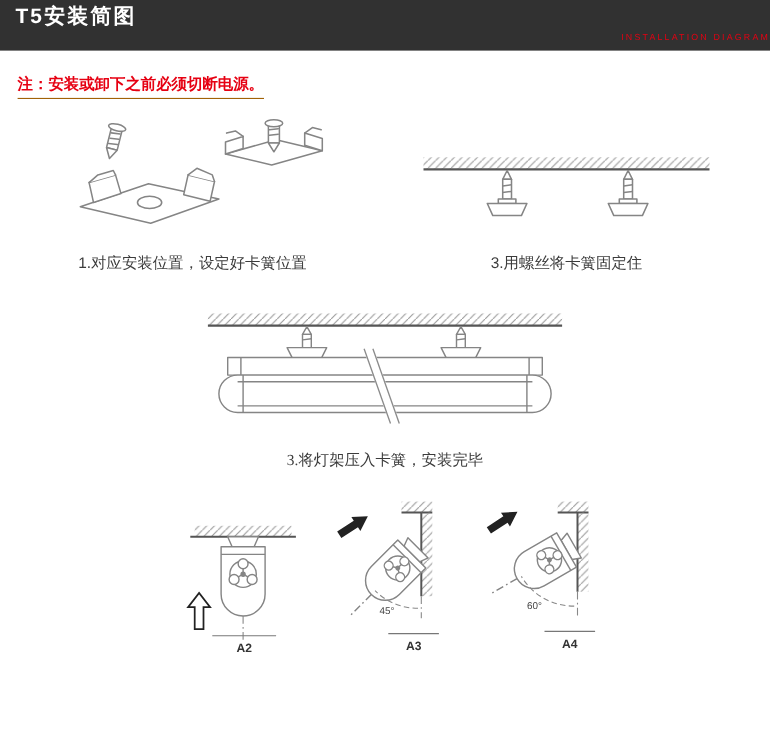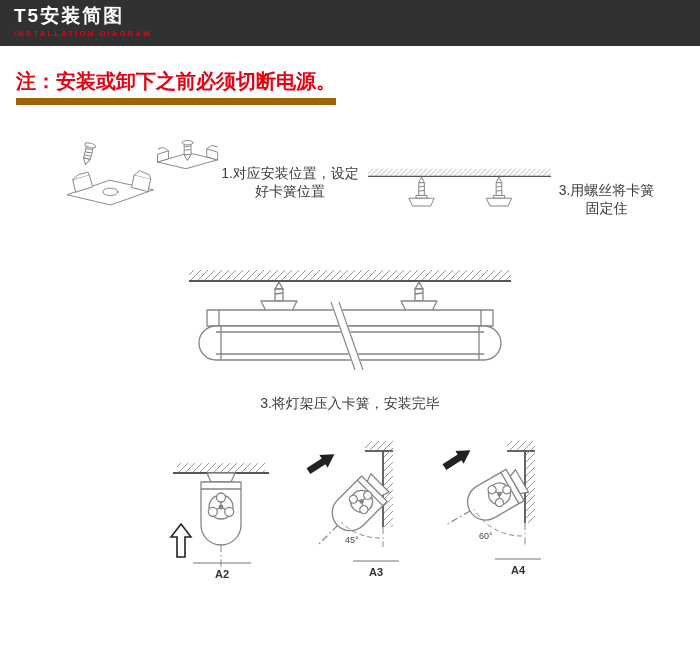--- a/index.html
+++ b/index.html
@@ -21,53 +21,55 @@
     font-size: 19px;
     font-weight: bold;
     letter-spacing: 2px;
     line-height: 22px;
   }
   .header-sub {
     color: #e60012;
     font-size: 8px;
     letter-spacing: 2px;
     margin-top: 2px;
-    font-weight: bold;
+    font-weight: normal;
+    text-align: right;
   }
   .note {
     display: inline-block;
     margin: 22px 15px 0 16px;
     color: #e60012;
-    font-size: 20px;
+    font-size: 14px;
     font-weight: bold;
-    border-bottom: 7px solid #a16207;
+    border-bottom: 1px solid #a16207;
     padding-bottom: 3px;
   }
   .row1 {
     display: flex;
     justify-content: space-between;
     align-items: flex-end;
     padding: 14px 45px 0 55px;
   }
   .fig {
     display: flex;
+    flex-direction: column;
     align-items: center;
   }
   .caption {
     font-size: 14px;
     color: #3c3c3c;
     margin-top: 12px;
     text-align: center;
   }
   .center-fig {
     display: flex;
     flex-direction: column;
     align-items: center;
   }
-  .step3 { margin-top: 34px; }
+  .step3 { margin-top: 34px; font-family: Liberation Serif, serif; }
   .anglesec { margin-top: 26px; }
   svg { display: block; }
   svg text {
     font-family: "Liberation Sans", "DejaVu Sans", sans-serif;
   }
   .diag-label { font-size: 11px; font-weight: bold; fill: #333333; }
   .deg-label  { font-size: 9px; fill: #444444; }
 </style>
 </head>
 <body>

